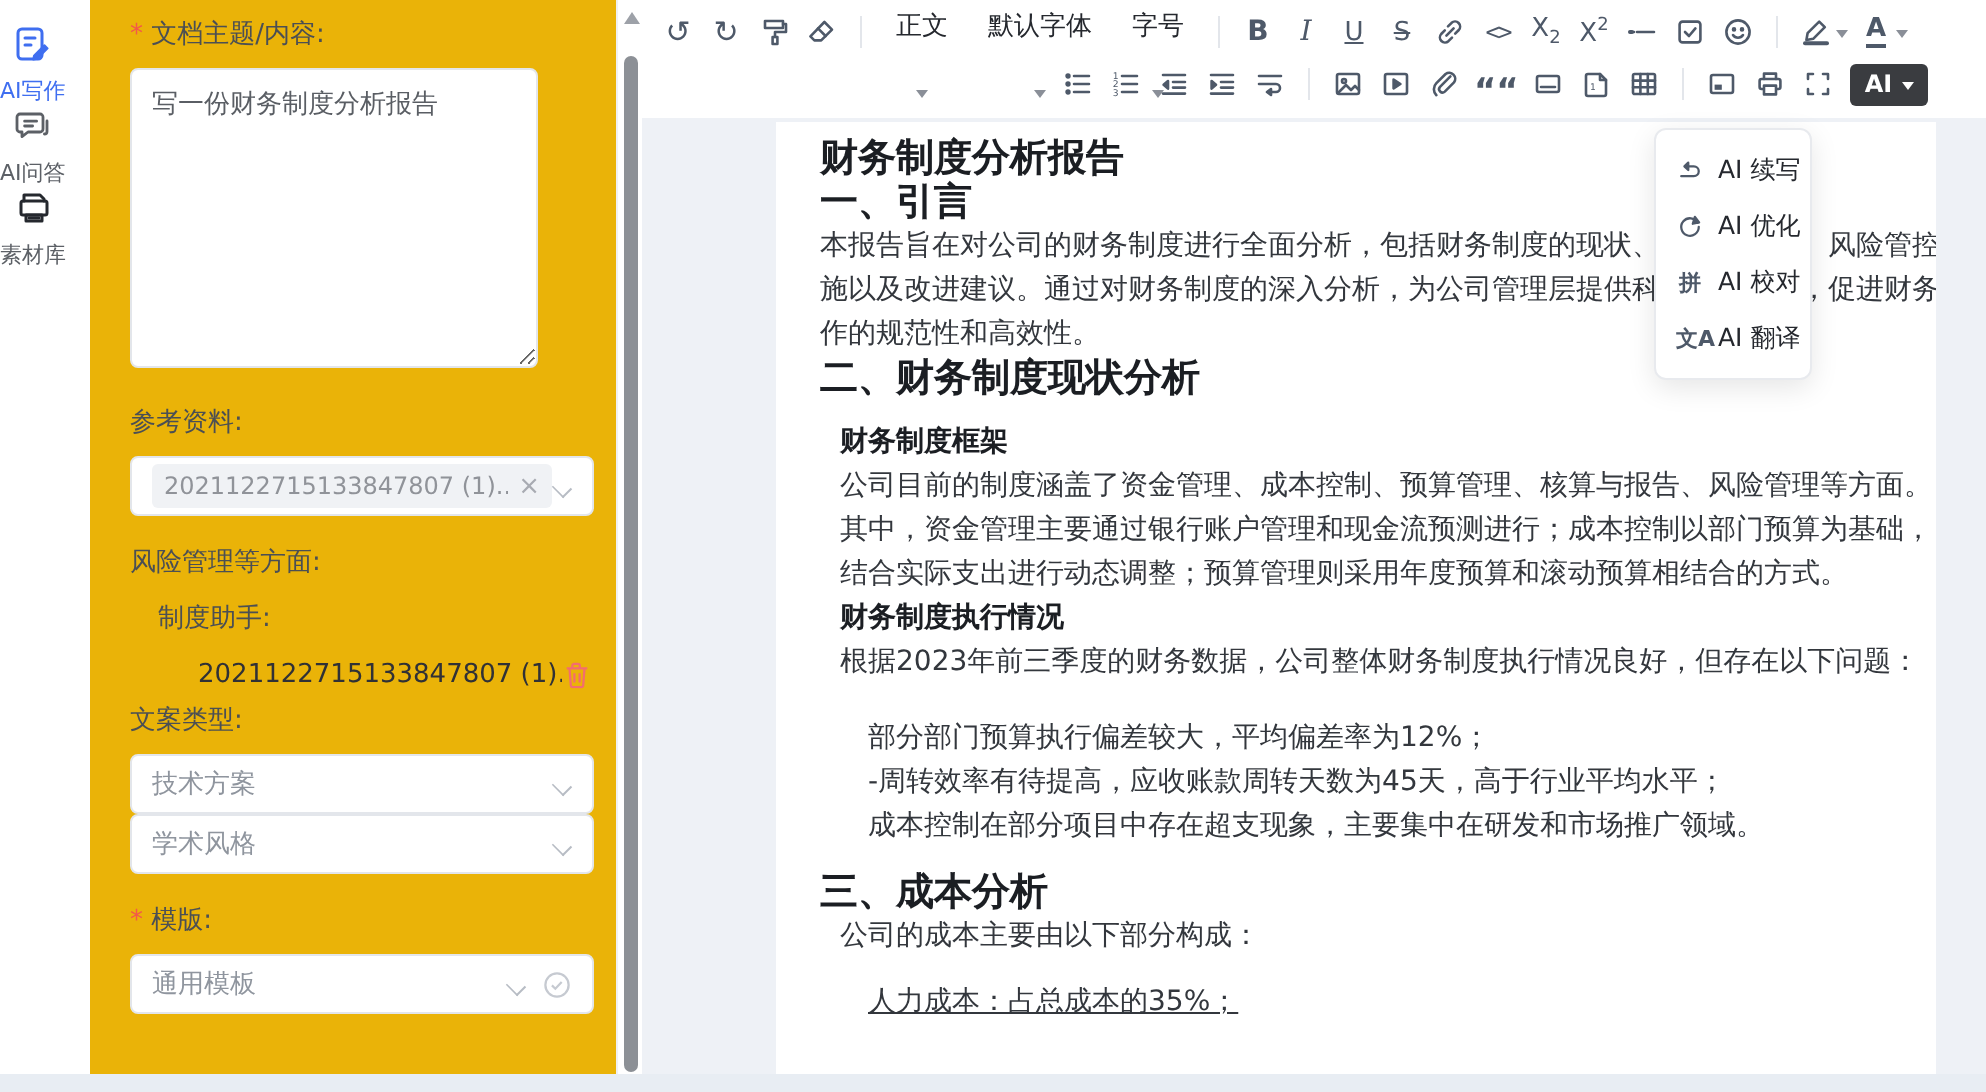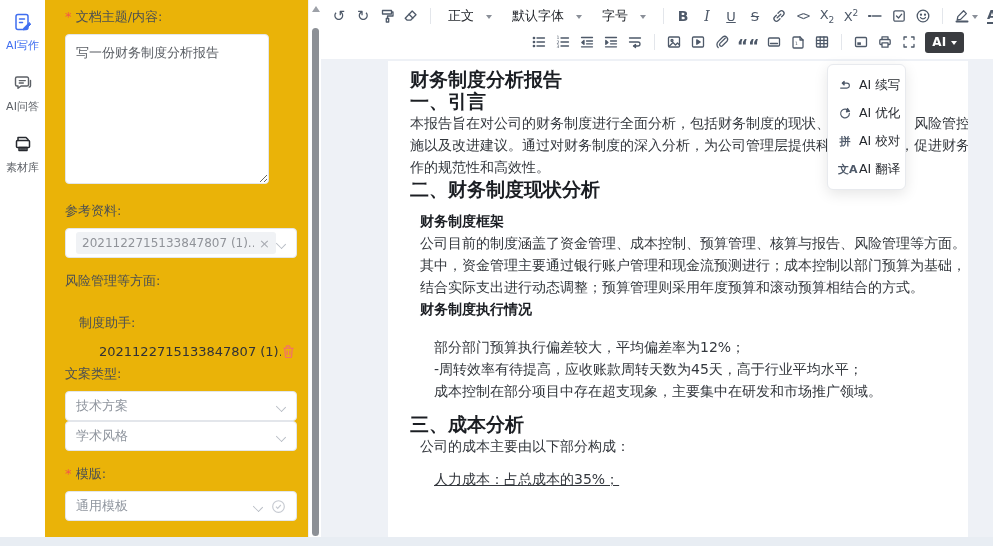--- a/index.html
+++ b/index.html
@@ -1,60 +1,60 @@
 <!DOCTYPE html>
 <html><head>
 <meta charset="utf-8">
 <style>
   * { margin:0; padding:0; box-sizing:border-box; }
   html,body { width:993px; height:546px; overflow:hidden; }
   body { font-family:"DejaVu Sans","Liberation Sans",sans-serif; background:#fff; position:relative; color:#2b3036; }
   .app { display:flex; width:993px; height:546px; }
 
   
-  .rail { width:45px; background:#fff; padding-top:12px; display:flex; flex-direction:column; align-items:center; gap:20px; flex:none; }
+  .rail { width:45px; background:#fff; padding-top:12px; display:flex; flex-direction:column; align-items:flex-start; flex:none; }
   .rail-item { display:flex; flex-direction:column; align-items:center; gap:2px; cursor:pointer; }
   .rail-item .lab { font-size:11px; color:#5c6066; white-space:nowrap; }
   .rail-item.active .lab { color:#3f6ef0; }
   .rail-item svg { width:20px; height:20px; }
 
   
   .panel { width:263px; background:#eab308; padding:6px 10px 0 20px; flex:none; position:relative; }
   .f-label { font-size:13px; color:#4b4f54; margin:14px 0 8px; }
   .f-label.first { margin-top:2px; }
   .req::before { content:"* "; color:#f3584a; }
   .topic-area { width:204px; height:150px; resize:vertical; border:1px solid #e3e6eb; border-radius:4px; padding:8px 10px; font-size:13px; color:#5a5e64; font-family:inherit; outline:none; line-height:1.5; }
   .select { width:232px; height:30px; border:1px solid #e3e6eb; border-radius:4px; background:#fff; display:flex; align-items:center; padding:0 10px; cursor:pointer; position:relative; }
   .select .val { font-size:13px; color:#8f959e; flex:1; white-space:nowrap; overflow:hidden; }
   .chev { width:9px; height:9px; flex:none; position:relative; }
   .chev::before { content:""; position:absolute; left:0; top:1px; width:7px; height:7px; border-right:1.4px solid #b7bcc4; border-bottom:1.4px solid #b7bcc4; transform:rotate(45deg) scale(1,.8); }
   .chip { background:#f0f2f5; border-radius:3px; height:22px; display:flex; align-items:center; padding:0 6px; gap:5px; max-width:200px; }
   .chip .chip-txt { font-size:12px; color:#909399; white-space:nowrap; overflow:hidden; }
   .chip .x { color:#a8abb2; font-size:13px; line-height:1; cursor:pointer; }
   .ref-block { font-size:13px; color:#4b4f54; }
-  .ref-assistant { margin:24px 0 0 14px; }
+  .ref-assistant { margin:10px 0 0 14px; }
   .ref-file-row { display:flex; align-items:center; margin:12px 0 0 34px; }
   .ref-file { font-size:13px; color:#303136; flex:1; white-space:nowrap; overflow:hidden; }
   .trash { width:15px; height:15px; cursor:pointer; margin-right:2px; }
   .check-circle { width:15px; height:15px; margin-left:8px; flex:none; }
 
   
   .scroll-strip { width:13px; background:#fff; flex:none; position:relative; border-left:1px solid #f0f1f3; }
   .scroll-up { position:absolute; top:6px; left:3px; width:0; height:0; border-left:4px solid transparent; border-right:4px solid transparent; border-bottom:6px solid #9da1a8; }
   .scroll-thumb { position:absolute; top:28px; bottom:10px; left:3px; width:7px; border-radius:4px; background:#8c9096; cursor:pointer; }
 
   
   .editor { flex:1; display:flex; flex-direction:column; min-width:0; }
   .toolbar { background:#fff; padding:3px 6px 4px; flex:none; }
   .t-row { display:flex; align-items:center; height:26px; }
   .t-row.second { margin-left:200px; }
   .t-btn { min-width:24px; height:24px; display:flex; align-items:center; justify-content:center; border-radius:3px; cursor:pointer; color:#4e5969; font-size:13px; padding:0 3px; white-space:nowrap; }
   .t-btn svg { width:16px; height:16px; }
   .t-btn .glyph { font-size:15px; line-height:1; }
-  .t-dd { display:flex; align-items:center; gap:12px; padding:0 10px; height:24px; cursor:pointer; color:#25282e; font-size:13px; white-space:nowrap; }
+  .t-dd { display:flex; align-items:center; gap:22px; padding:0 10px; height:24px; cursor:pointer; color:#25282e; font-size:13px; white-space:nowrap;flex-direction:column; }
   .caret { width:0; height:0; border-left:3.5px solid transparent; border-right:3.5px solid transparent; border-top:4.5px solid #8a8f98; margin-top:1px; }
   .t-div { width:1px; height:16px; background:#e3e6eb; margin:0 7px; flex:none; }
   .ai-btn { background:#3a3c40; color:#fff; border-radius:3px; height:21px; padding:0 7px; display:flex; align-items:center; gap:5px; font-size:12px; font-weight:bold; cursor:pointer; margin-left:4px; }
   .ai-btn .caret { border-top-color:#fff; }
   .b-bold { font-weight:bold; font-size:14px; }
   .b-italic { font-style:italic; font-family:"DejaVu Serif",serif; font-size:14px; }
   .b-under { text-decoration:underline; font-size:13px; }
   .b-strike { text-decoration:line-through; font-size:13px; }
   .b-code { font-family:"DejaVu Sans Mono",monospace; font-size:12px; letter-spacing:-1px; }
   .b-sub sub,.b-sub sup { font-size:9px; }
@@ -368,20 +368,21 @@
           <div class="line h2">一、引言</div>
           <div class="line p0">本报告旨在对公司的财务制度进行全面分析，包括财务制度的现状、存在的问题、风险管控措</div>
           <div class="line p0">施以及改进建议。通过对财务制度的深入分析，为公司管理层提供科学决策依据，促进财务运</div>
           <div class="line p0">作的规范性和高效性。</div>
           <div class="line h2">二、财务制度现状分析</div>
           <div class="line h3" style="margin-top: 10px;">财务制度框架</div>
           <div class="line p1">公司目前的制度涵盖了资金管理、成本控制、预算管理、核算与报告、风险管理等方面。</div>
           <div class="line p1">其中，资金管理主要通过银行账户管理和现金流预测进行；成本控制以部门预算为基础，</div>
           <div class="line p1">结合实际支出进行动态调整；预算管理则采用年度预算和滚动预算相结合的方式。</div>
           <div class="line h3">财务制度执行情况</div>
+          <div class="line p1">根据2023年前三季度的财务数据，公司整体财务制度执行情况良好，但存在以下问题：</div>
           <div class="line p2" style="margin-top: 16px;">部分部门预算执行偏差较大，平均偏差率为12%；</div>
           <div class="line p2">-周转效率有待提高，应收账款周转天数为45天，高于行业平均水平；</div>
           <div class="line p2">成本控制在部分项目中存在超支现象，主要集中在研发和市场推广领域。</div>
           <div class="line h2" style="margin-top: 11px;">三、成本分析</div>
           <div class="line p1">公司的成本主要由以下部分构成：</div>
           <div class="line p2" style="margin-top: 11px; text-decoration: underline;">人力成本：占总成本的35%；</div>
         </div>
     </div>
   </div>
 </div>

